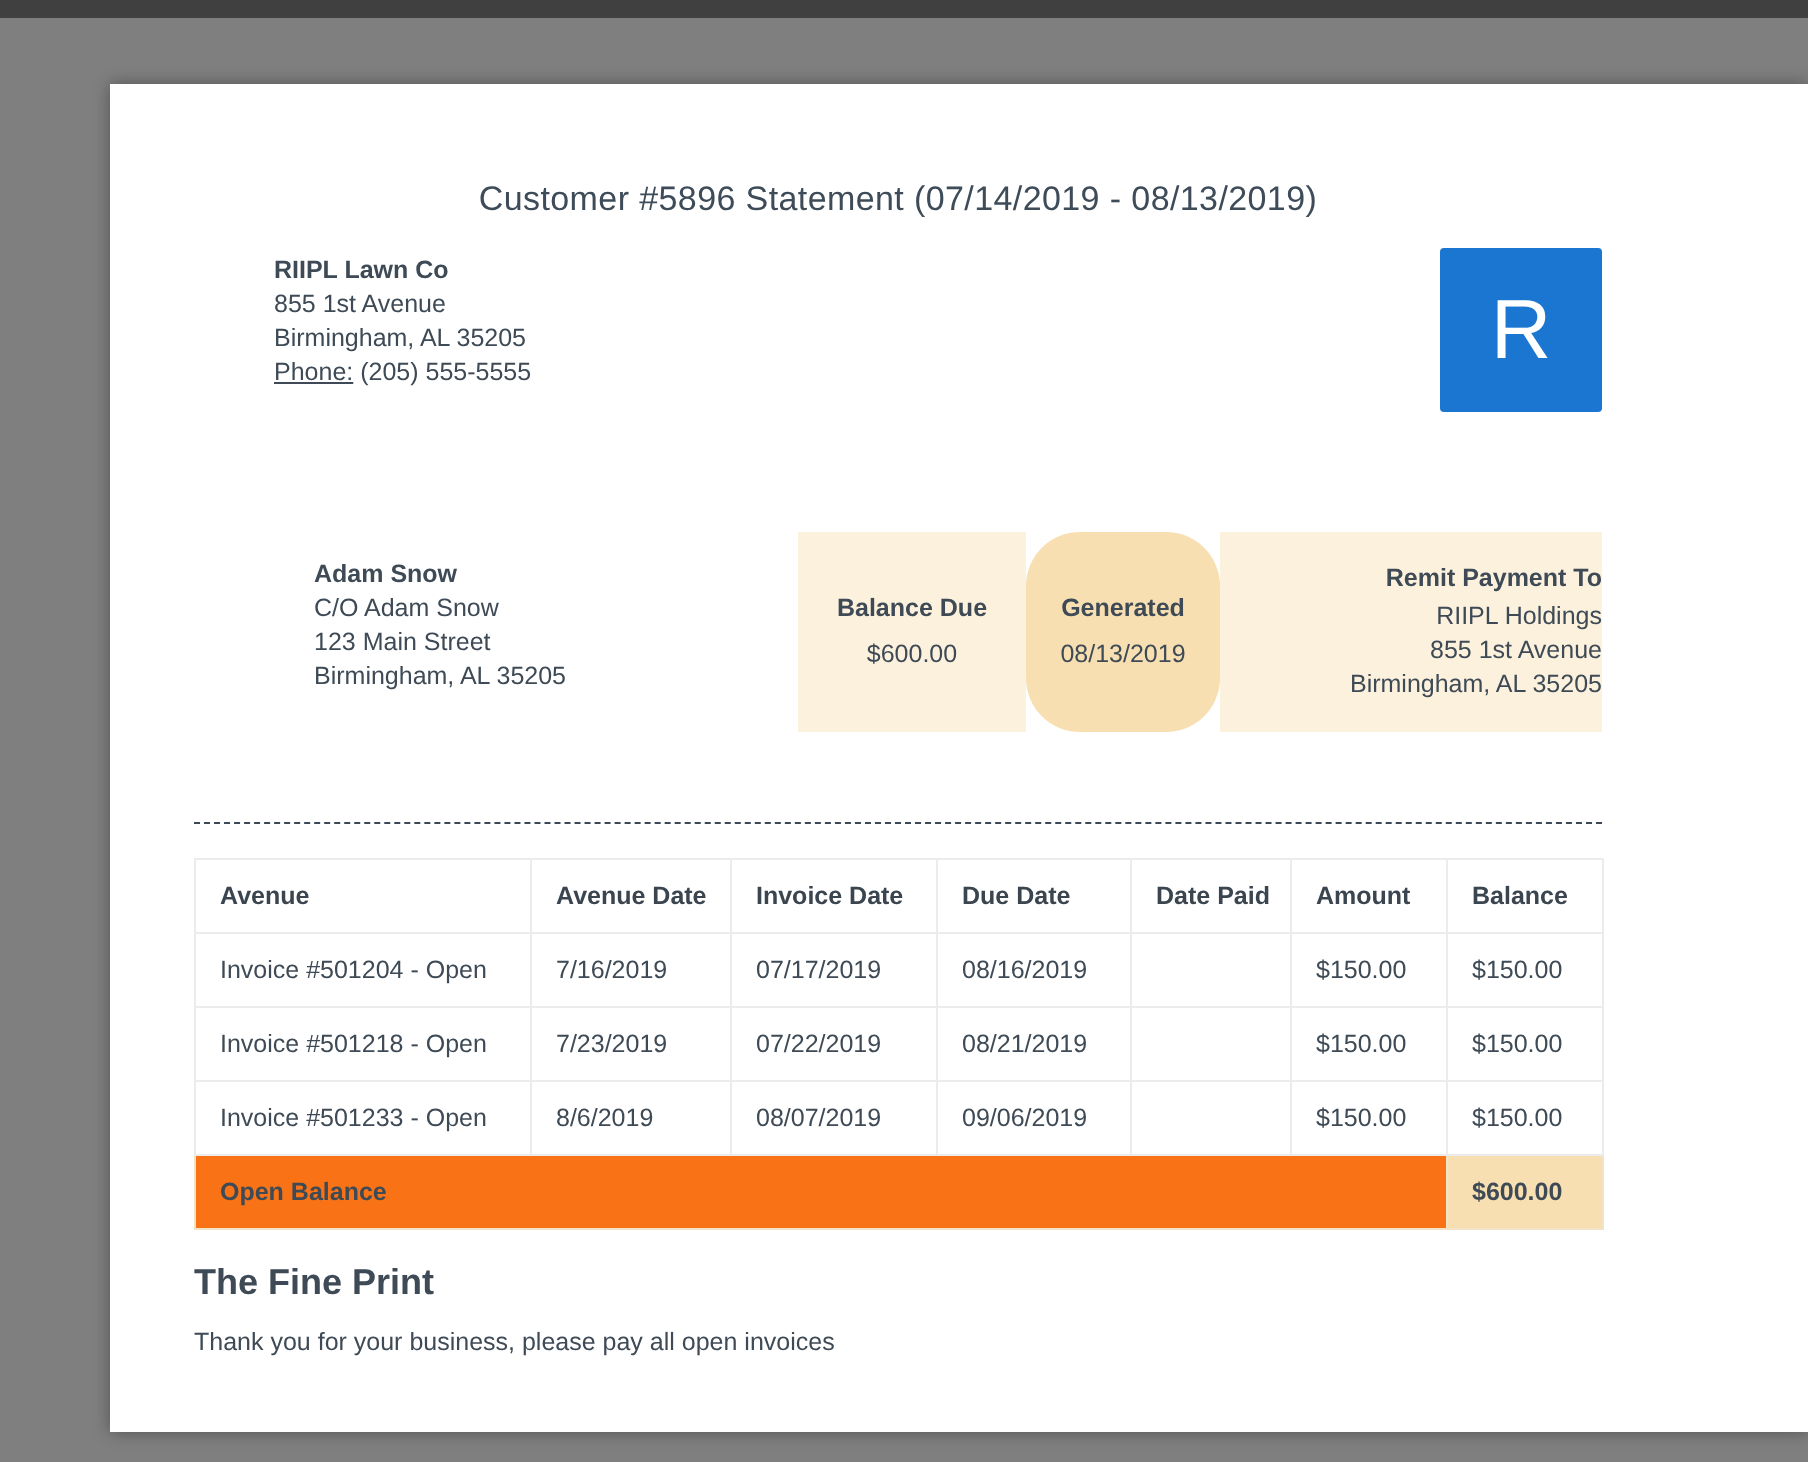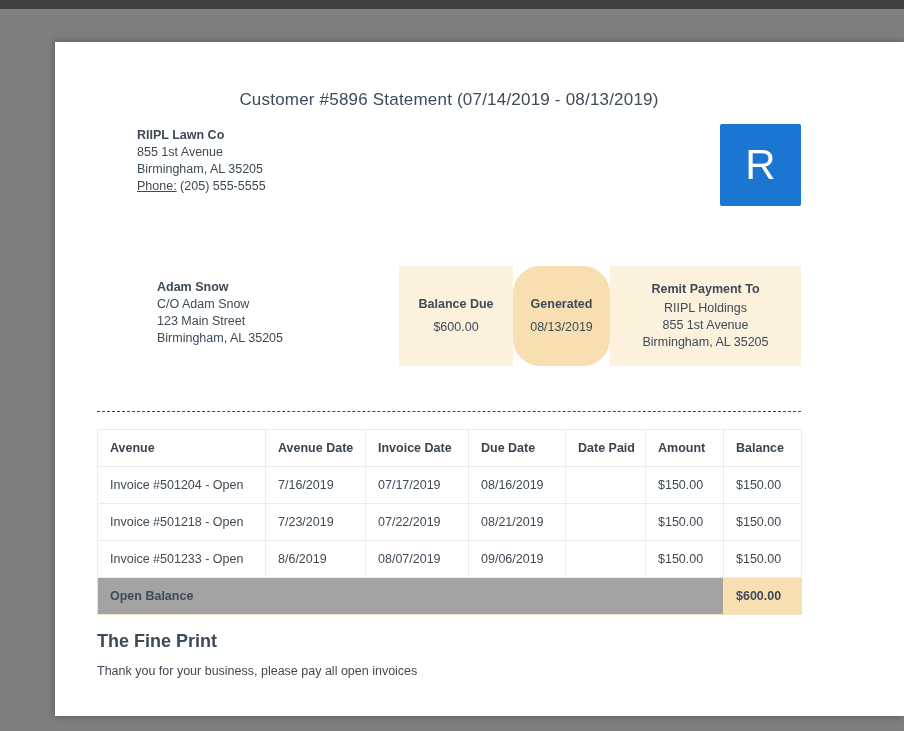--- a/index.html
+++ b/index.html
@@ -56,21 +56,21 @@
     display: flex; flex-direction: column; justify-content: center;
     text-align: center;
     font-size: 12.5px;
     line-height: 17px;
   }
   .sbox-light { background: #fcf1dd; }
   .sbox-dark  { background: #f8dfb2; border-radius: 27px; }
   .sbox-label { font-weight: bold; margin-bottom: 6px; }
   .box-balance  { width: 114px; }
   .box-generated{ width: 97px; }
-  .box-remit    { width: 191px; }
+  .box-remit    { width: 191px; align-items: flex-end; }
   .box-remit .sbox-label { margin-bottom: 2px; }
 
   .dashed-divider {
     margin-top: 45px;
     border: 0;
     border-top: 1px dashed #3c4858;
     width: 704px;
   }
 
   table.invoices {
@@ -92,21 +92,21 @@
   table.invoices th { font-weight: bold; color: #3a454f; }
   .col-invoice { width: 168px; }
   .col-service { width: 100px; }
   .col-invdate { width: 103px; }
   .col-due     { width: 97px; }
   .col-paid    { width: 80px; }
   .col-amount  { width: 78px; }
   .col-balance { width: 78px; }
 
   tr.footer-row td {
-    background: #a3a3a3;
+    background: #f97316;
     font-weight: bold;
     border-color: #f0e3c6;
   }
   tr.footer-row td.footer-balance {
     background: #f8dfb2;
   }
 
   .fine-print-heading {
     margin-top: 16px;
     font-size: 18px;

